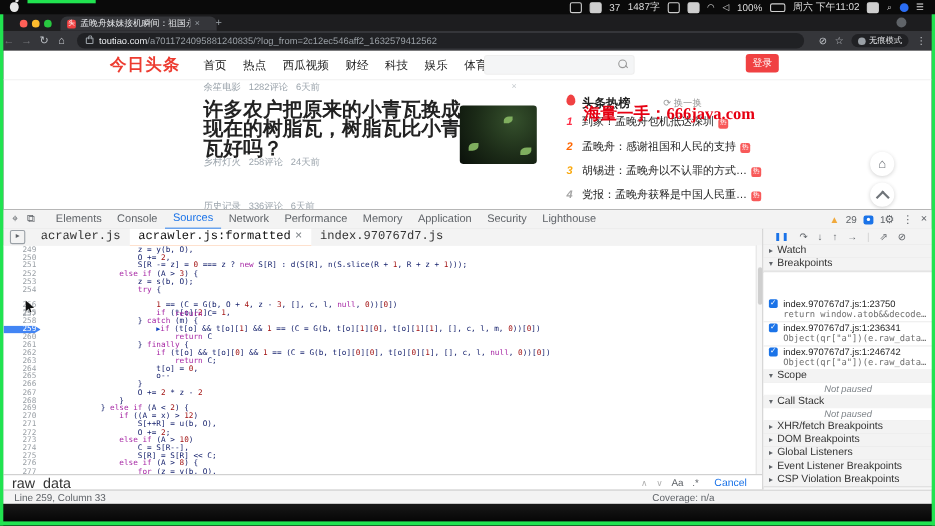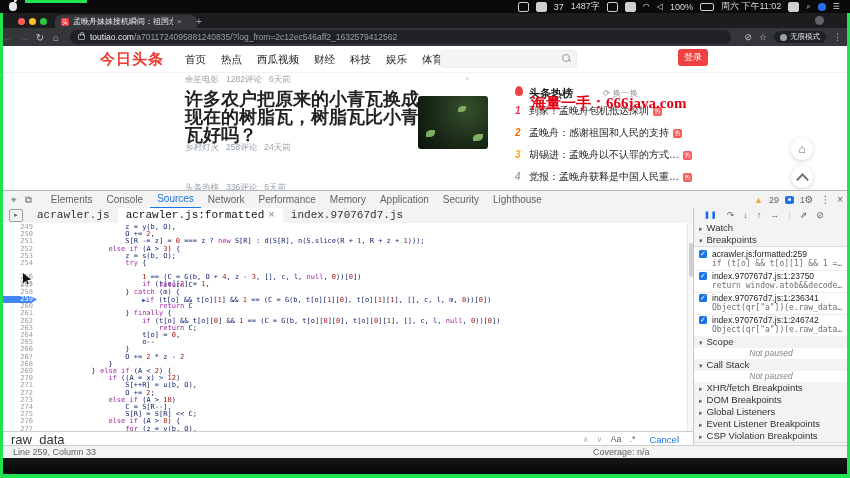--- a/index.html
+++ b/index.html
@@ -221,21 +221,21 @@
 
     <div class="meta" style="left:182px;top:28px;">余笙电影   1282评论   6天前</div>
     <span class="dismiss" style="left:462px;top:28px;">×</span>
     <div class="headline" style="left:182px;top:44px;width:240px;">许多农户把原来的小青瓦换成现在的树脂瓦，树脂瓦比小青瓦好吗？</div>
     <div id="thumb1">
       <span class="leaf" style="left:8px;top:34px;width:9px;height:7px;"></span>
       <span class="leaf" style="left:40px;top:10px;width:8px;height:6px;"></span>
       <span class="leaf" style="left:55px;top:38px;width:10px;height:7px;"></span>
     </div>
     <div class="meta" style="left:182px;top:96px;">乡村灯火   258评论   24天前</div>
-    <div class="meta" style="left:182px;top:136px;">头条热榜   336评论   6天前</div>
+    <div class="meta" style="left:182px;top:136px;">历史记录   336评论   6天前</div>
 
     <div id="hot-flame"></div>
     <div id="hot-title">头条热榜</div>
     <div id="hot-refresh">⟳ <span>换一换</span></div>
     <div id="hot-list">
         <div class="hot-item" style="top: 0px;"><span class="rank" style="color: rgb(254, 45, 70);">1</span><span>到家！孟晚舟包机抵达深圳</span><span class="hot-badge">热</span></div>
         <div class="hot-item" style="top: 22px;"><span class="rank" style="color: rgb(255, 102, 0);">2</span><span>孟晚舟：感谢祖国和人民的支持</span><span class="hot-badge">热</span></div>
         <div class="hot-item" style="top: 44px;"><span class="rank" style="color: rgb(250, 169, 14);">3</span><span>胡锡进：孟晚舟以不认罪的方式…</span><span class="hot-badge">热</span></div>
         <div class="hot-item" style="top: 66px;"><span class="rank" style="color: rgb(165, 165, 165);">4</span><span>党报：孟晚舟获释是中国人民重…</span><span class="hot-badge">热</span></div>
       </div>
@@ -343,25 +343,20 @@
         <span>↓</span>
         <span>↑</span>
         <span>→</span>
         <span style="color:#d0d0d0;">|</span>
         <span>⇗</span>
         <span>⊘</span>
       </div>
       <div class="sect" style="top:14px;"><span class="tri">▸</span><span>Watch</span></div>
       <div class="sect" style="top:26px;"><span class="tri">▾</span><span>Breakpoints</span></div>
       <div id="bp-list" style="height: 88px;">
-          <div class="bp-item" style="top: 0px;">
-            <span class="bp-check">✓</span>
-            <span class="bp-loc">acrawler.js:formatted:259</span>
-            <span class="bp-snip">if (t[o] &amp;&amp; t[o][1] &amp;&amp; 1 =…</span>
-          </div>
           <div class="bp-item" style="top: 22px;">
             <span class="bp-check">✓</span>
             <span class="bp-loc">index.970767d7.js:1:23750</span>
             <span class="bp-snip">return window.atob&amp;&amp;decode…</span>
           </div>
           <div class="bp-item" style="top: 44px;">
             <span class="bp-check">✓</span>
             <span class="bp-loc">index.970767d7.js:1:236341</span>
             <span class="bp-snip">Object(qr["a"])(e.raw_data…</span>
           </div>

